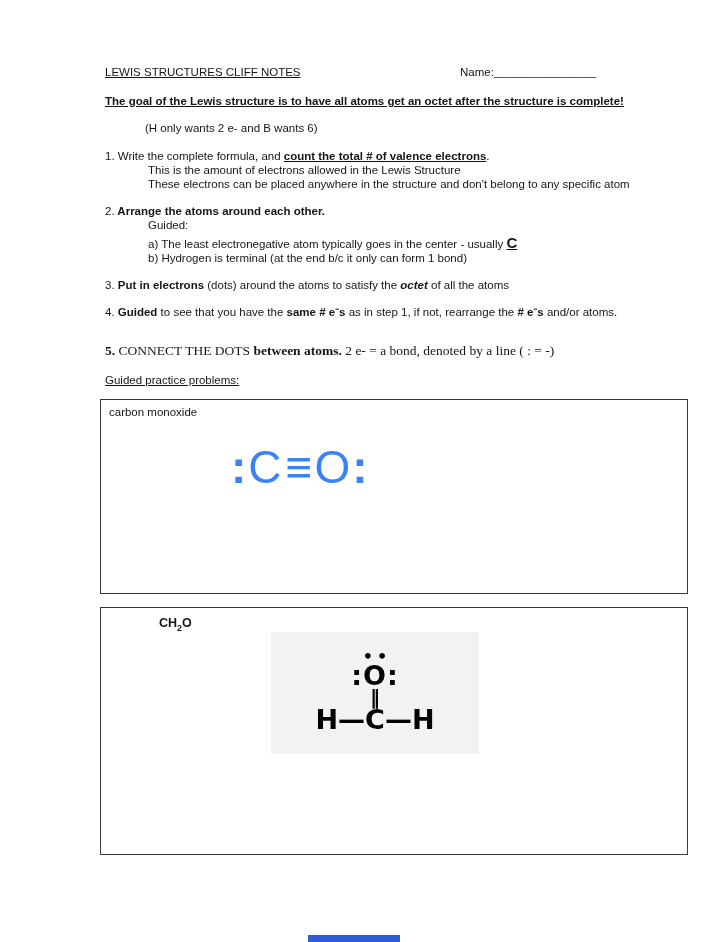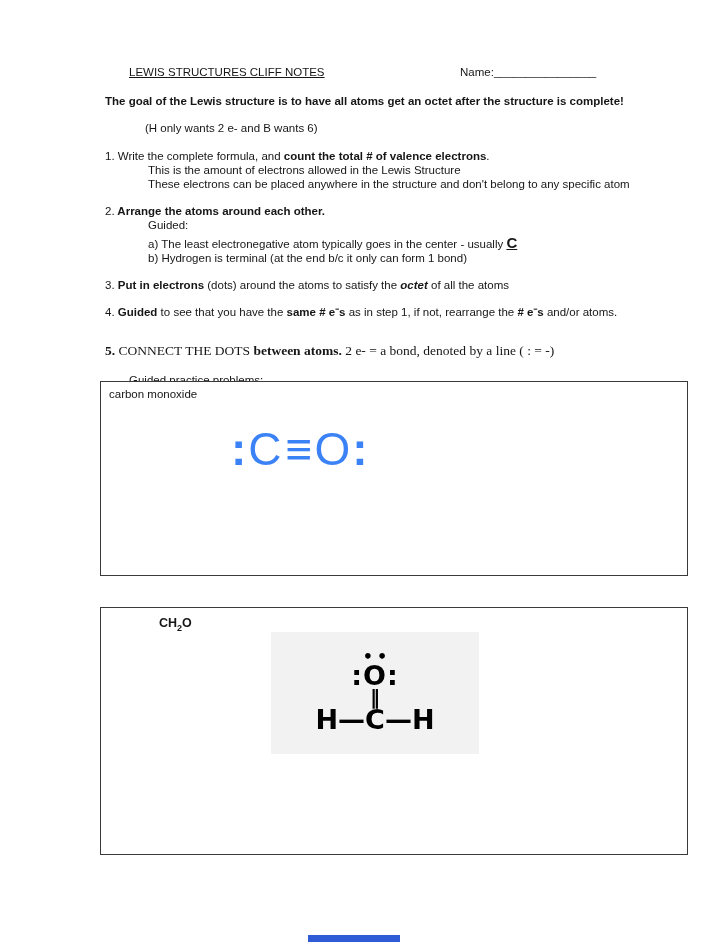--- a/index.html
+++ b/index.html
@@ -8,22 +8,22 @@
     position:relative;
     width:728px; height:942px;
     background:#ffffff;
     font-family:"Liberation Sans", sans-serif;
     font-size:11.5px;
     color:#161616;
     overflow:hidden;
   }
   .abs { position:absolute; }
   .b  { font-weight:bold; }
-  .u  { text-decoration:underline;margin-left:24px; }
-  .bu { font-weight:bold; }
+  .u  { text-decoration:underline; }
+  .bu { font-weight:bold; text-decoration:underline; }
   .bi { font-weight:bold; font-style:italic; }
   .serif { font-family:"Liberation Serif", serif;margin-top:12px; }
 
   .step { line-height:14px; }
   .sub  { padding-left:43px; }
 
   .big-c {
     font-weight:bold;
     font-size:15px;
     text-decoration:underline;
@@ -114,21 +114,21 @@
   <div class="abs step" style="left:105px; top:305px; width:590px;">
     <span>4.</span><span class="b"> Guided</span><span> to see that you have the </span><span class="b">same # e⁻s</span><span> as in step 1, if not, rearrange the </span><span class="b"># e⁻s</span><span> and/or atoms.</span>
   </div>
 
   <div class="abs step serif" style="left:105px; top:332px; width:590px; font-size:13.5px;">
     <span class="b">5.</span><span>  CONNECT THE DOTS </span><span class="b">between atoms.</span><span>  2 e- = a bond, denoted by a line ( : = -)</span>
   </div>
 
   <div class="abs u" style="left:105px; top:374px;">Guided practice problems:</div>
 
-  <div class="problem-box" style="top:381px; height:195px;">
+  <div class="problem-box" style="top:399px; height:195px;">
     <div class="box-label">carbon monoxide</div>
     <div class="lewis-co">
       <span class="dots">:</span><span>C</span><span class="bond">≡</span><span>O</span><span class="dots">:</span>
     </div>
   </div>
 
   <div class="problem-box" style="top:607px; height:248px;padding-left:48px;">
     <div class="ch2o-label">
       <span>CH</span><sub>2</sub><span>O</span>
     </div>

